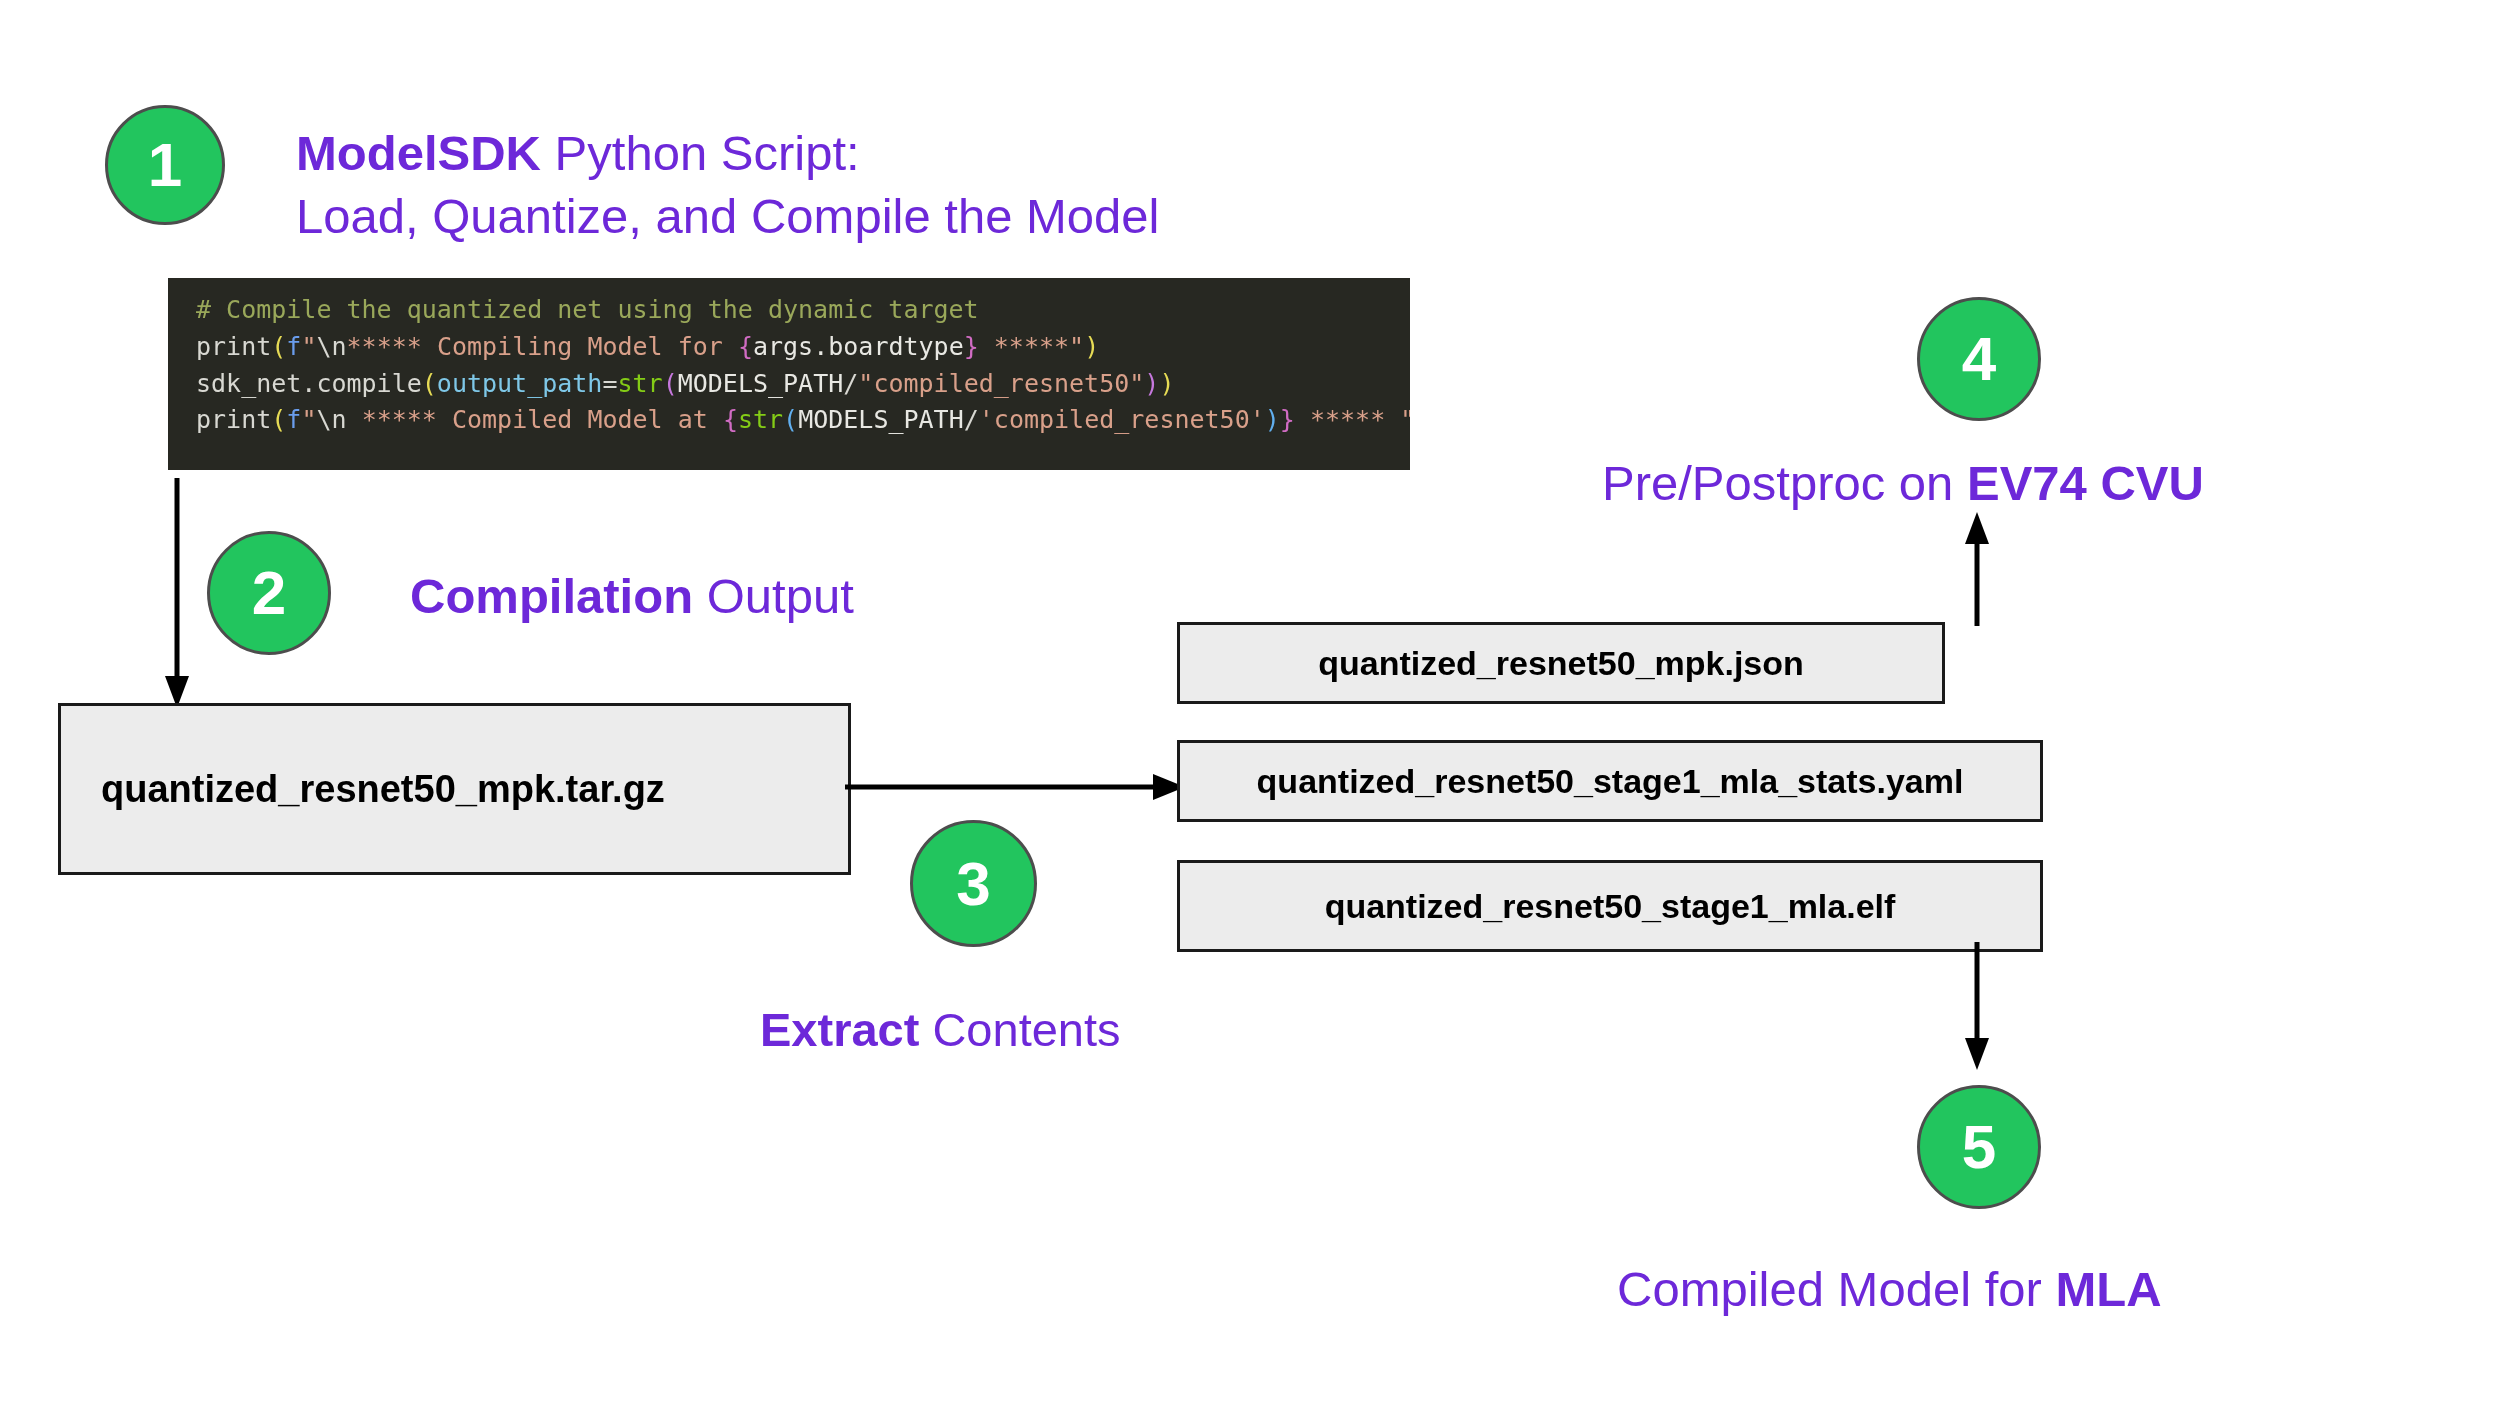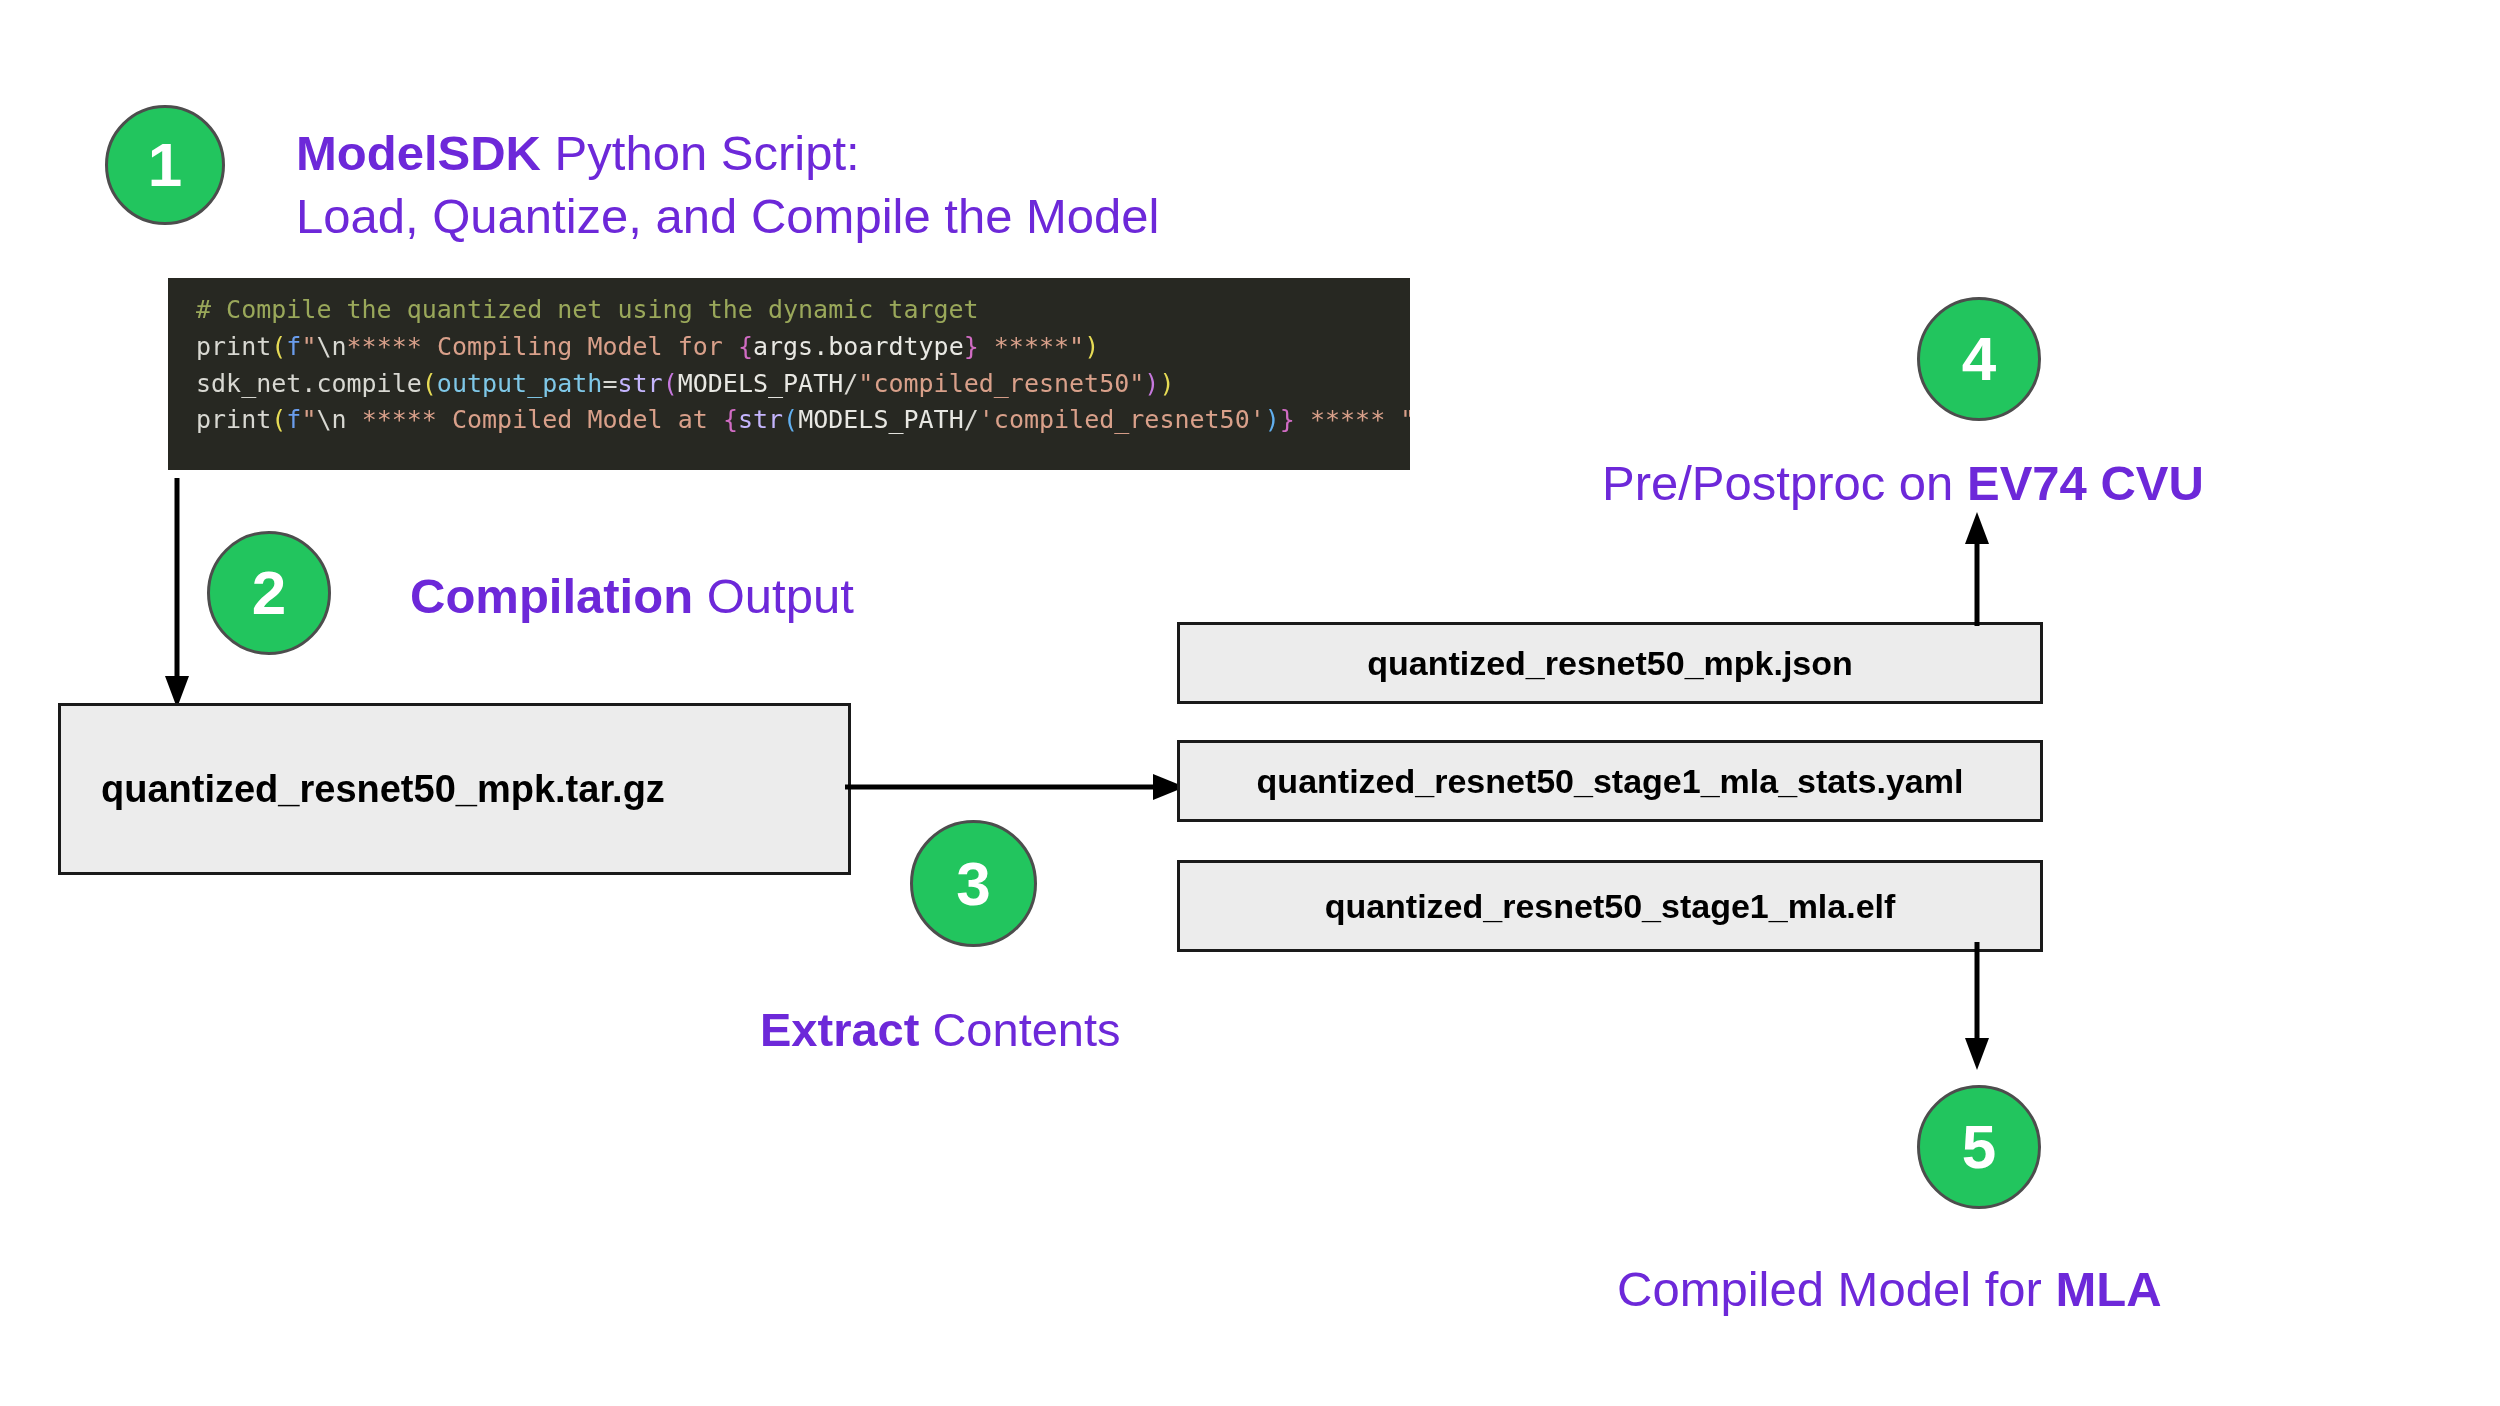--- a/index.html
+++ b/index.html
@@ -55,21 +55,21 @@
     overflow: hidden;
   }
   .c-comment { color: #9aa85a; }
   .c-fn      { color: #d8d8d2; }
   .c-paren-y { color: #e6db55; }
   .c-paren-m { color: #c678dd; }
   .c-paren-b { color: #61afef; }
   .c-fprefix { color: #6a9ded; }
   .c-str     { color: #d9a08a; }
   .c-brace   { color: #d16cc4; }
-  .c-kw      { color: #c4b5fd; }
+  .c-kw      { color: #84cc16; }
   .c-var     { color: #7fc8e8; }
   .c-plain   { color: #d8d8d2; }
   .c-id      { color: #e8e8e3; }
 
   
   .file-box {
     position: absolute;
     background: #ececec;
     border: 3px solid #1a1a1a;
     box-sizing: border-box;
@@ -132,21 +132,21 @@
   </svg>
 
   <div class="step-circle" style="left:910px; top:820px; width:127px; height:127px; font-size:62px;">
     <span>3</span>
   </div>
 
   <div class="heading" style="left:760px; top:1000px; font-size:47px;">
     <span class="b">Extract</span><span> Contents</span>
   </div>
 
-  <div class="file-box center" style="left:1177px; top:622px; width:866px; height:82px; font-size:34px;">
+  <div class="file-box center" style="left:1177px; top:622px; width:768px; height:82px; font-size:34px;">
     <span>quantized_resnet50_mpk.json</span>
   </div>
 
   <div class="file-box center" style="left:1177px; top:740px; width:866px; height:82px; font-size:34px;">
     <span>quantized_resnet50_stage1_mla_stats.yaml</span>
   </div>
 
   <div class="file-box center" style="left:1177px; top:860px; width:866px; height:92px; font-size:34px;">
     <span>quantized_resnet50_stage1_mla.elf</span>
   </div>

